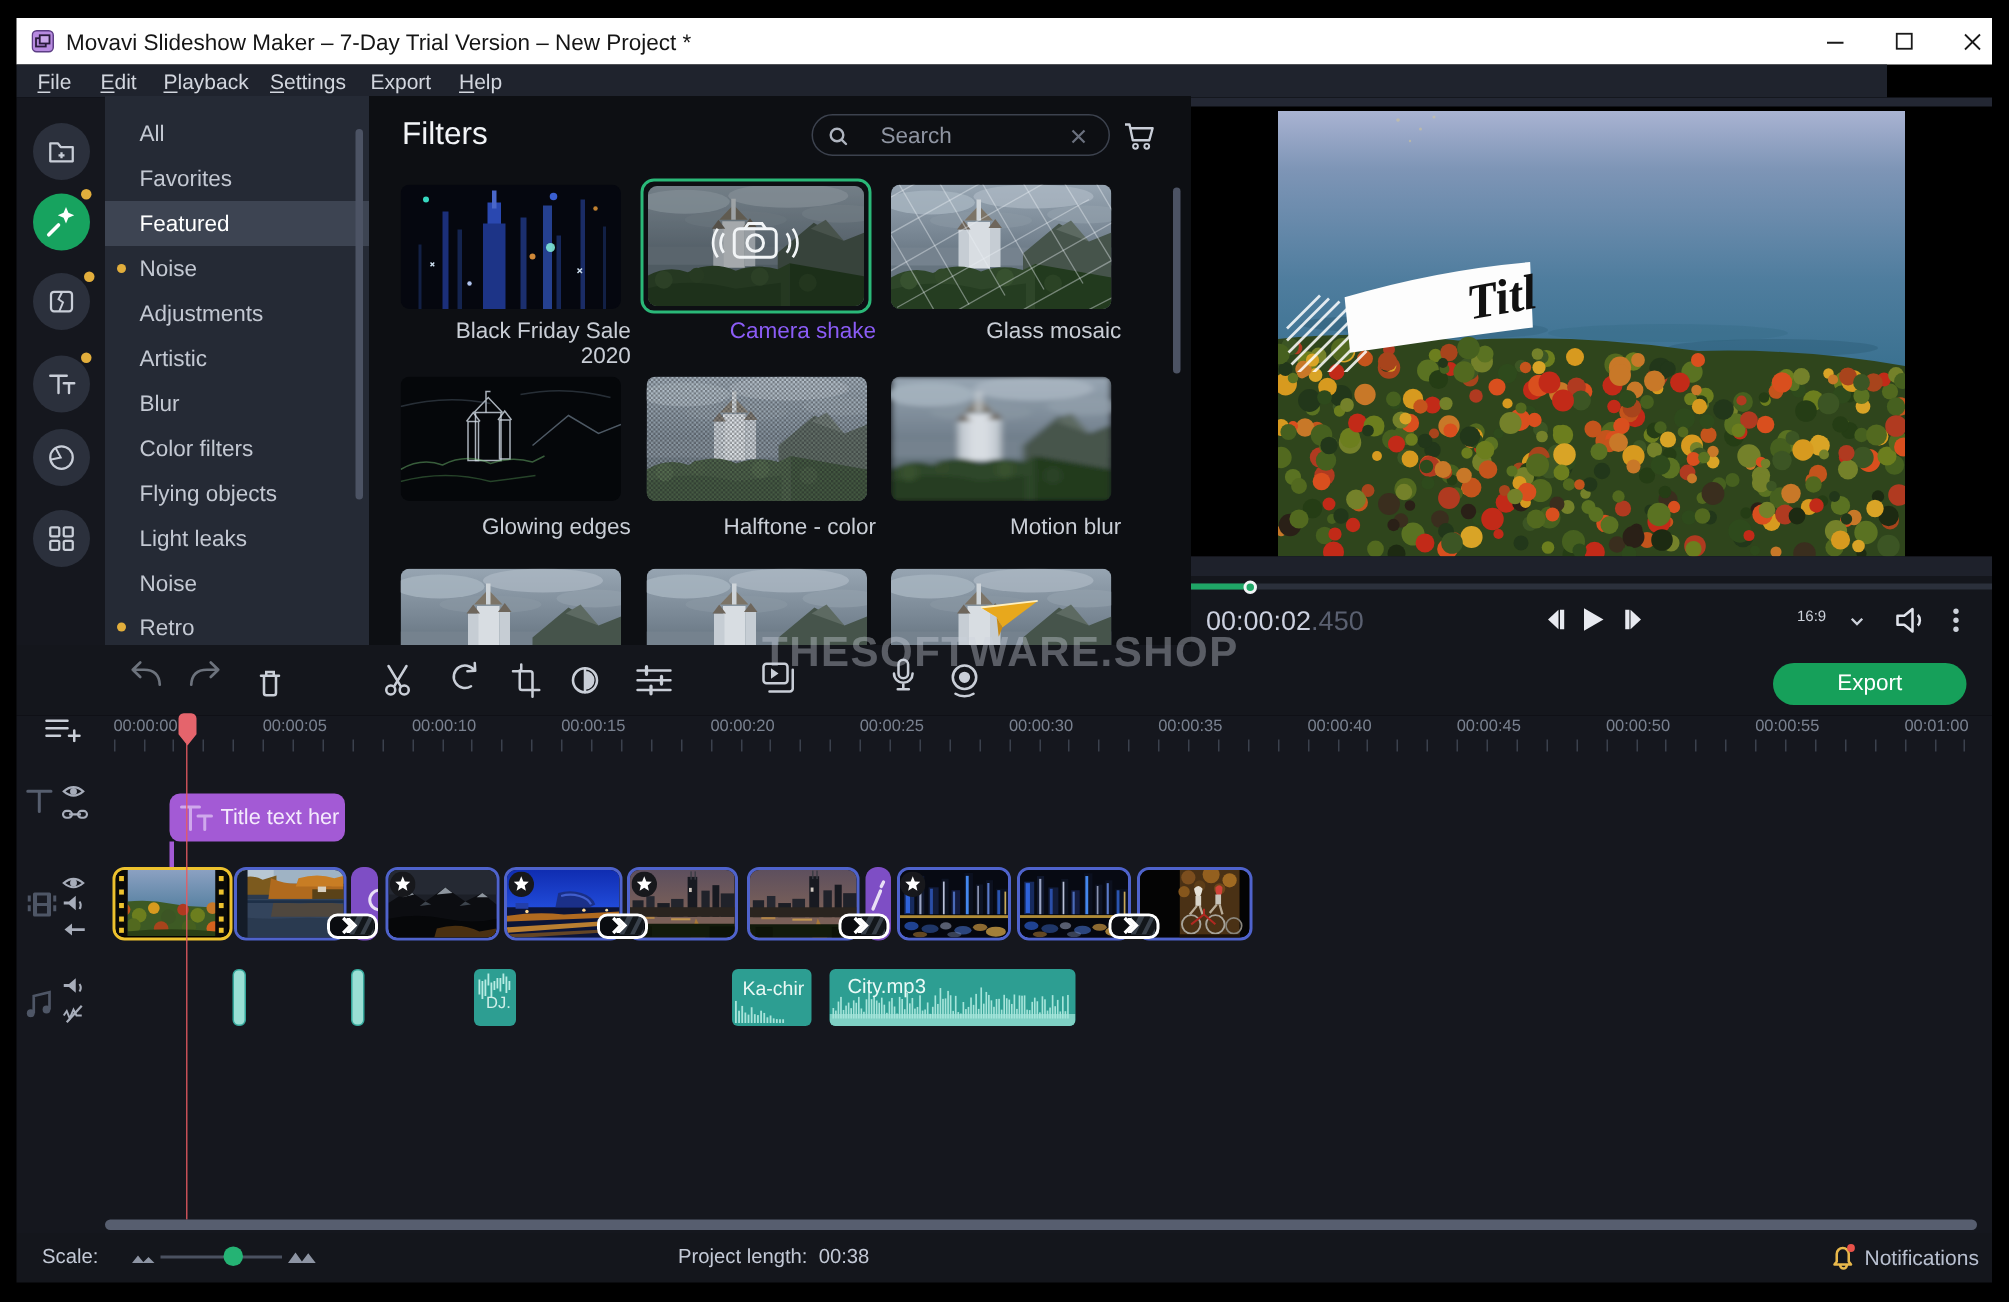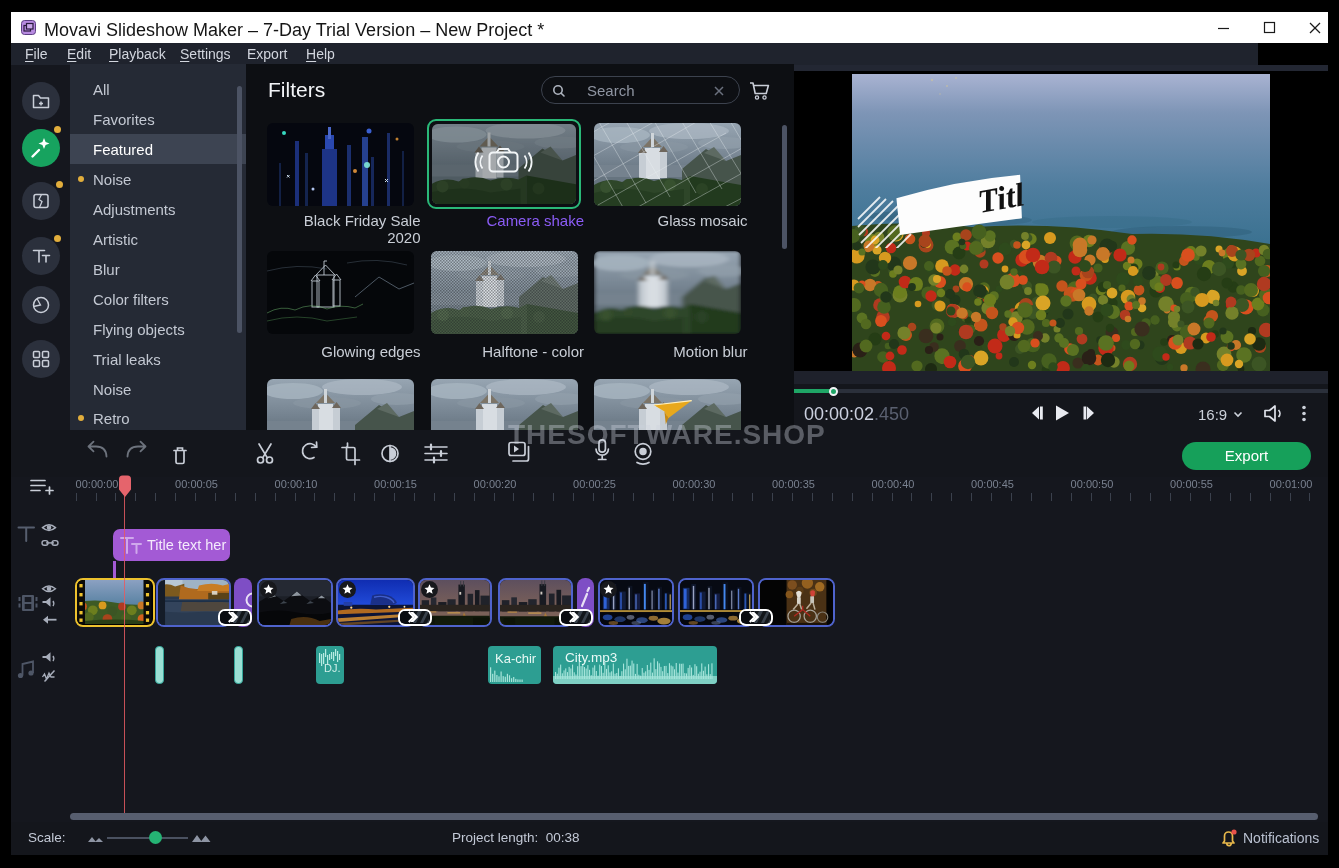--- a/index.html
+++ b/index.html
@@ -2,21 +2,21 @@
 <html><head>
 <meta charset="utf-8">
 <style>
   html,body{margin:0;padding:0;background:#000;}
   *{box-sizing:border-box;font-family:"Liberation Sans",sans-serif;}
   #canvas{position:relative;width:1339px;height:868px;background:#000;overflow:hidden;}
   .abs{position:absolute;}
   svg{display:block;}
   
   #titlebar{left:11px;top:12px;width:1317px;height:31px;background:#fff;}
-  #titletext{left:33px;top:8px;font-size:18px;color:#151515;}
+  #titletext{left:33px;top:8px;font-size:15px;color:#151515;}
   
   #menubar{left:11px;top:43px;width:1247px;height:22px;background:#1f232d;}
   .menuitem{position:absolute;top:3px;font-size:14px;color:#d2d6de;}
   .menuitem u{text-decoration-thickness:1px;text-underline-offset:2px;}
   
   #sidebar{left:11px;top:65px;width:59px;height:365px;background:#15171e;}
   .sbtn{position:absolute;left:11px;width:38px;height:38px;border-radius:50%;background:#2b303c;}
   .ydot{position:absolute;width:7px;height:7px;border-radius:50%;background:#e2ae3c;}
   
   #cats{left:70px;top:64px;width:176px;height:366px;background:#252a35;text-align:right;}
@@ -334,21 +334,21 @@
     <div class="abs" id="catsel"></div>
     <div class="catrow" style="top:17px">All</div>
     <div class="catrow" style="top:47px">Favorites</div>
     <div class="catrow" style="top:77px;color:#fff">Featured</div>
     <div class="catrow" style="top:107px">Noise</div>
     <div class="catrow" style="top:137px">Adjustments</div>
     <div class="catrow" style="top:167px">Artistic</div>
     <div class="catrow" style="top:197px">Blur</div>
     <div class="catrow" style="top:227px">Color filters</div>
     <div class="catrow" style="top:257px">Flying objects</div>
-    <div class="catrow" style="top:287px">Trial leaks</div>
+    <div class="catrow" style="top:287px">Light leaks</div>
     <div class="catrow" style="top:317px">Noise</div>
     <div class="catrow" style="top:346px">Retro</div>
     <div class="ydot" style="left:8px;top:112px;width:6px;height:6px"></div>
     <div class="ydot" style="left:8px;top:351px;width:6px;height:6px"></div>
     <div class="abs" id="catbar"></div>
   </div>
   <div class="abs" id="filters">
     <div class="abs" id="ftitle">Filters</div>
     <div class="abs" id="searchbox">
       <svg class="abs" style="left:8px;top:5px" width="18" height="18" viewBox="0 0 18 18">
@@ -937,21 +937,21 @@
     <div class="abs" style="left:10px;top:339px;font-size:18px;color:#ccd1e0">00:00:02<span style="color:#5a6070">.450</span></div>
     <svg class="abs" style="left:234px;top:339px" width="80" height="18" viewBox="0 0 80 18">
       <g fill="#e8eaf0">
         <path d="M11 2.5 L4 9 L11 15.5 z"></path>
           <rect x="12" y="2.5" width="2.8" height="13"></rect>
         <path d="M28 1.5 L41 9 L28 16.5 z"></path>
         <path d="M59 2.5 L66 9 L59 15.5 z"></path>
           <rect x="55.5" y="2.5" width="2.8" height="13"></rect>
       </g>
     </svg>
-    <div class="abs" style="left:404px;top:341px;font-size:15px;color:#ccd1da">16:9</div>
+    <div class="abs" style="left:404px;top:341px;font-size:10px;color:#ccd1da">16:9</div>
     <svg class="abs" style="left:439px;top:346px" width="10" height="7" viewBox="0 0 10 7">
         <path d="M1.5 1.5 L5 5 L8.5 1.5" fill="none" stroke="#ccd1da" stroke-width="1.6"></path>
       </svg>
     <svg class="abs" style="left:468px;top:339px" width="24" height="19" viewBox="0 0 24 19">
       <path d="M3 6.5 h4.5 L13 2 v15 L7.5 12.5 H3 z" fill="none" stroke="#dfe2ea" stroke-width="1.7" stroke-linejoin="round"></path>
       <path d="M16.5 6 a5 5 0 0 1 0 7" fill="none" stroke="#dfe2ea" stroke-width="1.7"></path>
     </svg>
     <svg class="abs" style="left:507px;top:340px" width="6" height="17" viewBox="0 0 6 17">
       <circle cx="3" cy="2.5" r="1.8" fill="#ccd1da"></circle>
         <circle cx="3" cy="8.5" r="1.8" fill="#ccd1da"></circle>

